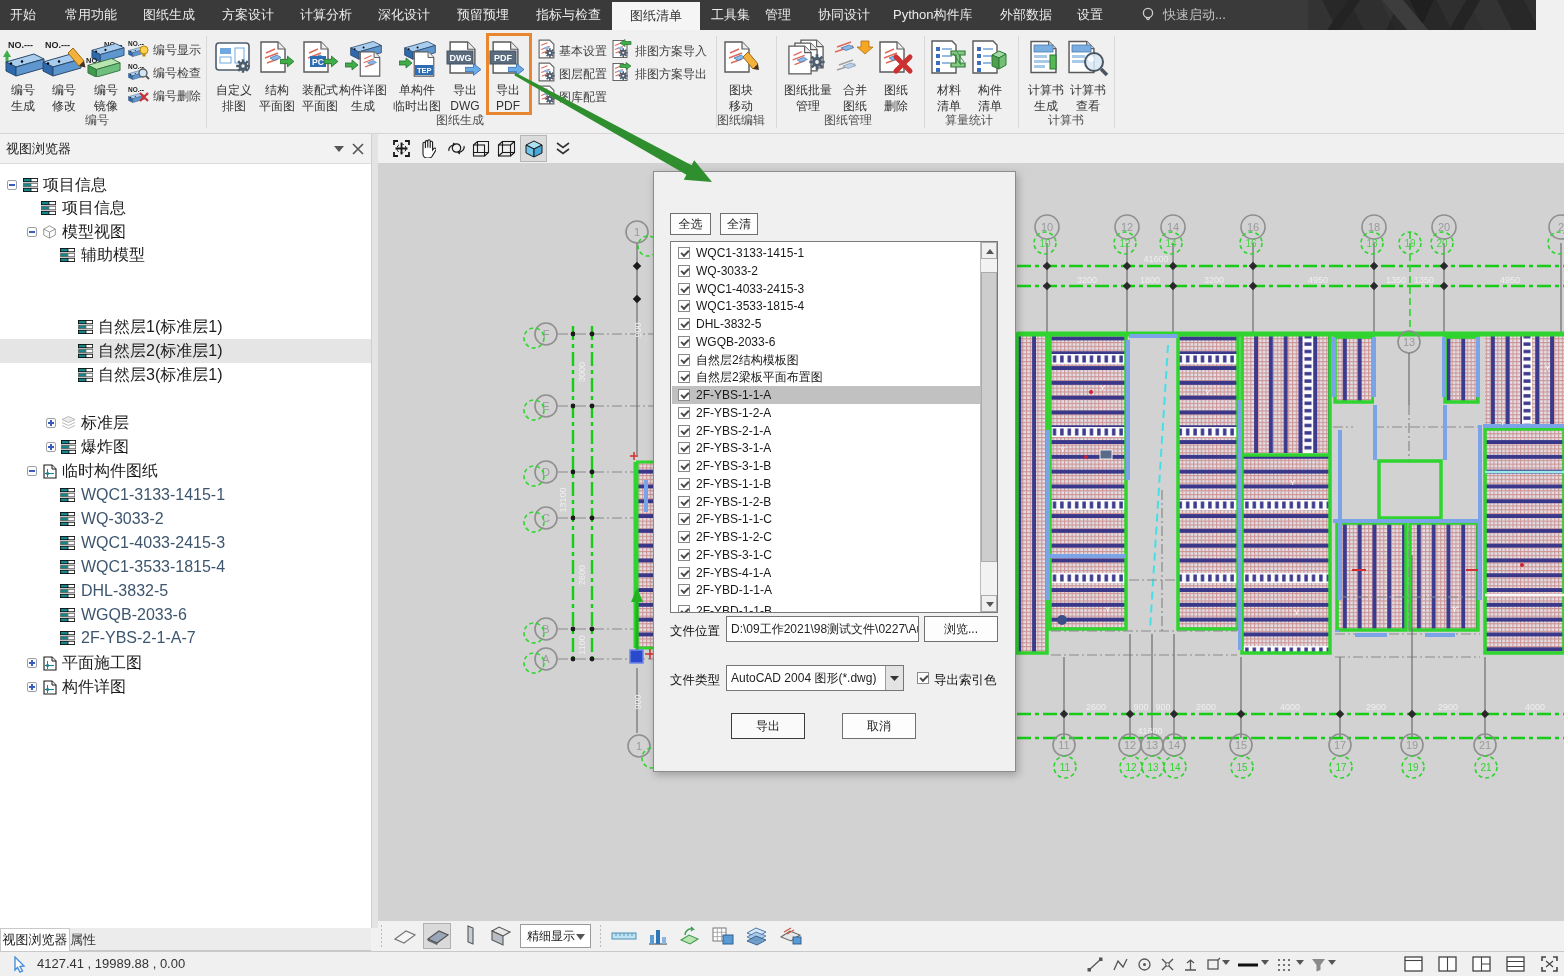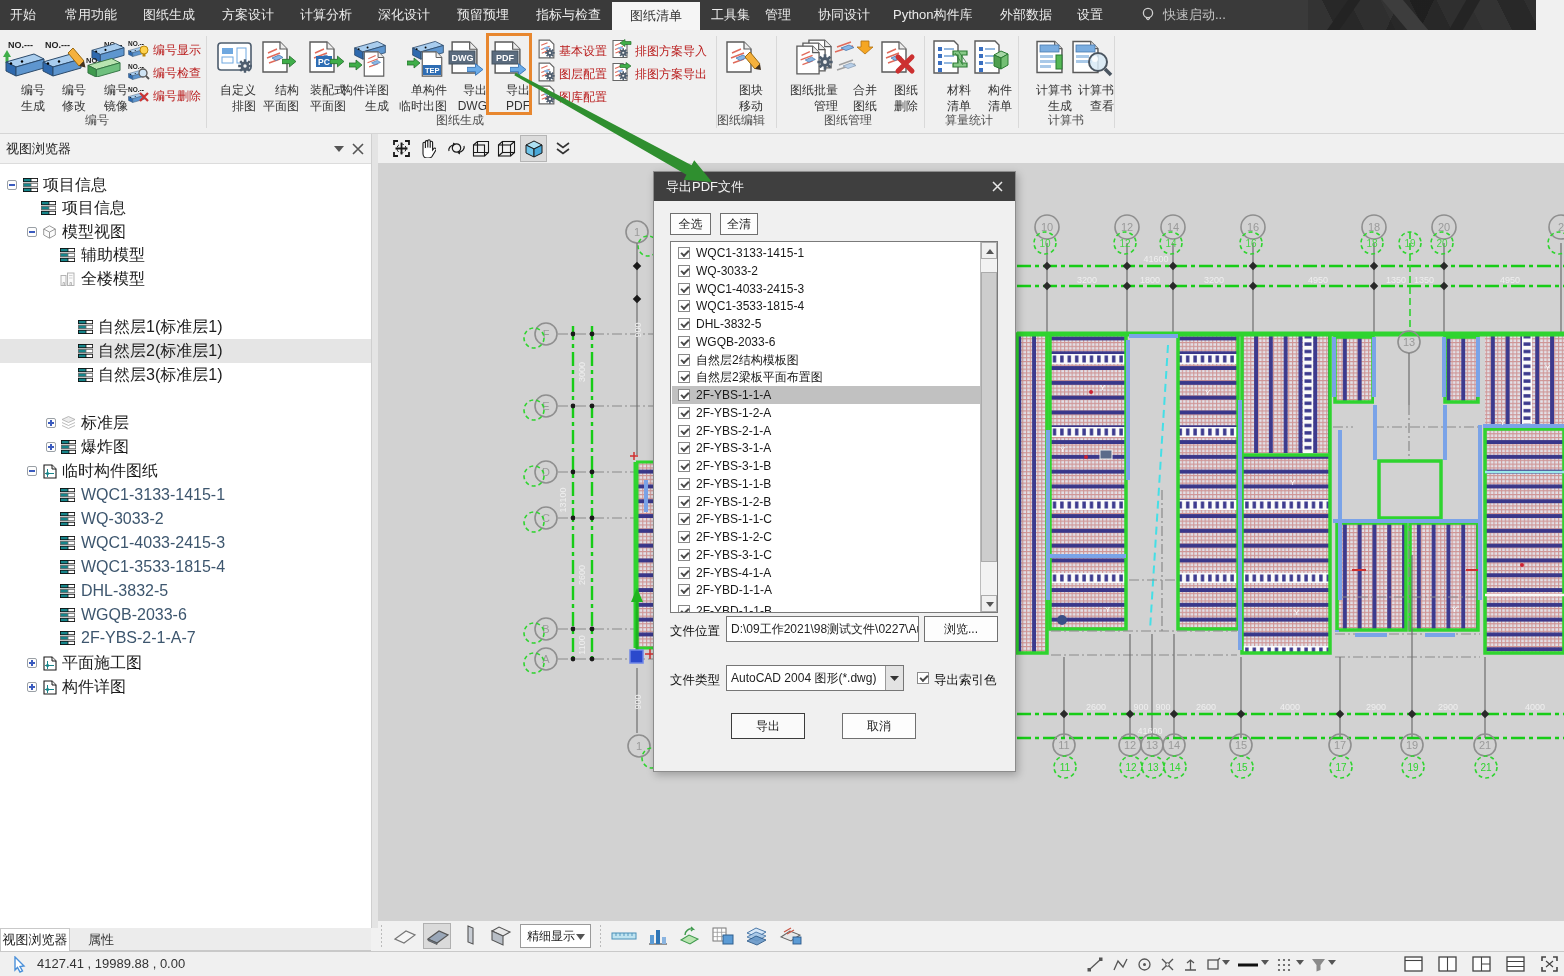--- a/index.html
+++ b/index.html
@@ -4,25 +4,25 @@
 *{margin:0;padding:0;box-sizing:border-box}
 html,body{width:1564px;height:976px;overflow:hidden;font-family:"Liberation Sans",sans-serif;background:#f0f0f0;position:relative}
 .abs{position:absolute}
 
 #menubar{position:absolute;left:0;top:0;width:1536px;height:30px;background:#3a3a3a;z-index:40}
 #menubar .mi{position:absolute;top:0;height:30px;line-height:30px;color:#ececec;font-size:13px;white-space:nowrap}
 #menutab{position:absolute;left:612px;top:2px;width:88px;height:28px;background:#f5f5f5;color:#333;font-size:13px;text-align:center;line-height:28px}
 #menutex{position:absolute;right:0;top:0;width:228px;height:30px;background:linear-gradient(115deg,rgba(0,0,0,0) 0 38%,rgba(0,0,0,.22) 38% 52%,rgba(0,0,0,0) 52%),repeating-linear-gradient(63deg,#333 0 26px,#282828 26px 50px,#2f2f2f 50px 78px);overflow:hidden}
 
 #ribbon{position:absolute;left:0;top:30px;width:1564px;height:104px;background:#f0f0f0;border-bottom:1px solid #d5d5d5;z-index:30}
-.rb{position:absolute;top:9px;text-align:right;font-size:12px;color:#333}
+.rb{position:absolute;top:9px;text-align:center;font-size:12px;color:#333}
 .rb .lbl{line-height:16px;margin-top:2px}
 .rsep{position:absolute;top:6px;height:92px;width:1px;background:#d9d9d9}
 .rgl{position:absolute;top:80px;height:20px;line-height:20px;font-size:12px;color:#4d4d4d;text-align:center}
-.sb{position:absolute;height:22px;font-size:12px;color:#b91c1c;line-height:22px;white-space:nowrap}
+.sb{position:absolute;height:22px;font-size:12px;color:#404040;line-height:22px;white-space:nowrap}
 .sb svg{vertical-align:-4px;margin-right:3px}
 
 #sidebar{position:absolute;left:0;top:134px;width:371px;height:794px;background:#fff;z-index:10}
 #sbhead{position:absolute;left:0;top:0;width:371px;height:30px;background:#f2f2f2;border-bottom:1px solid #dcdcdc;font-size:13px;color:#222;line-height:30px}
 #sbdiv{position:absolute;left:371px;top:134px;width:7px;height:794px;background:#e4e4e4;border-left:1px solid #cfcfcf;z-index:10}
 .trow{position:absolute;left:0;width:371px;height:24px;font-size:16px;color:#1c1c1c;white-space:nowrap}
 .trow .tx{position:absolute;top:0;line-height:24px}
 .trow.blue .tx{color:#3d566e}
 .exp{position:absolute;top:7px;width:10px;height:10px;border:1px solid #9aa0a6;border-radius:2px;background:#fdfdfd}
 .exp i{position:absolute;left:1px;top:3px;width:6px;height:2px;background:#3a5bbf}
@@ -373,26 +373,20 @@
         <use href="#t-cube"></use>
       </svg>
       <span class="tx" style="left:62px">模型视图</span>
     </div>
 <div class="trow" style="top:109px">
       <svg class="ticon" style="left:60px" width="15" height="14">
         <use href="#t-list"></use>
       </svg>
       <span class="tx" style="left:81px">辅助模型</span>
     </div>
-<div class="trow" style="top:133px">
-      <svg class="ticon" style="left:60px" width="15" height="14">
-        <use href="#t-bld"></use>
-      </svg>
-      <span class="tx" style="left:81px">全楼模型</span>
-    </div>
 <div class="trow" style="top:181px">
       <svg class="ticon" style="left:78px" width="15" height="14">
         <use href="#t-list"></use>
       </svg>
       <span class="tx" style="left:98px">自然层1(标准层1)</span>
     </div>
 <div class="trow" style="top:205px;background:#e5e5e5">
       <svg class="ticon" style="left:78px" width="15" height="14">
         <use href="#t-list"></use>
       </svg>
@@ -900,21 +894,21 @@
     </svg>
 <svg class="abs" style="left:408px;top:5px" width="24" height="20" viewBox="0 0 24 20">
       <polygon points="2,11 11,5 21,9 12,15" fill="#e8e8e8" stroke="#666" stroke-width="1.1"></polygon>
       <path d="M5 6l7-4M8 8l7-4" stroke="#cc5544" stroke-width="1.2"></path>
       <rect x="14" y="11" width="8" height="7" fill="#5b9bd5" stroke="#2a5888" stroke-width="0.9"></rect>
     </svg>
 </div>
 <div id="sbtabs">
 <div class="abs" style="left:0;top:0;width:371px;height:23px;border-bottom:1px solid #c9c9c9"></div>
 <div class="abs" style="left:0;top:0;width:70px;height:23px;background:#fff;border:1px solid #c9c9c9;border-bottom:none;color:#222;text-align:center;line-height:22px">视图浏览器</div>
-<div class="abs" style="left:70px;top:0;width:44px;height:28px;color:#333;text-align:right;line-height:23px">属性</div>
+<div class="abs" style="left:70px;top:0;width:44px;height:28px;color:#333;text-align:left;line-height:23px">属性</div>
 </div>
 <div id="statusbar">
 <svg class="abs" style="left:13px;top:4px" width="17" height="17" viewBox="0 0 17 17">
       <path d="M2 1l9 9-4 .5 2.5 4.5-2.5 1-2.5-4.5L2 14z" fill="#fff" stroke="#4a90d9" stroke-width="1.4"></path>
     </svg>
 <span class="abs" style="left:37px;top:4px">4127.41 , 19989.88 , 0.00</span>
 <svg class="abs" style="left:1087px;top:5px" width="16" height="15" viewBox="0 0 16 15">
       <path d="M2 13L14 2" stroke="#555" stroke-width="1.3"></path>
       <rect x="0.5" y="11" width="3.5" height="3.5" fill="#555"></rect>
       <rect x="12" y="0.5" width="3.5" height="3.5" fill="#555"></rect>
@@ -983,25 +977,20 @@
 <svg class="abs" style="left:1506px;top:4px" width="19" height="16" viewBox="0 0 19 16">
       <rect x="1" y="1" width="17" height="14" fill="#fff" stroke="#444" stroke-width="1.3"></rect>
       <path d="M1 5.5h17M1 10.5h17" stroke="#444" stroke-width="1.1"></path>
     </svg>
 <svg class="abs" style="left:1541px;top:4px" width="17" height="16" viewBox="0 0 17 16">
       <path d="M1 5V1h4M12 1h4v4M16 11v4h-4M5 15H1v-4" stroke="#444" stroke-width="1.6" fill="none"></path>
       <path d="M5 5l7 6M12 5l-7 6" stroke="#444" stroke-width="1.2"></path>
     </svg>
 </div>
 <div id="dlg">
-<div id="dlgtitle"><span style="margin-left:12px">导出PDF文件</span>
-<svg class="abs" style="left:338px;top:9px" width="11" height="11" viewBox="0 0 11 11">
-        <path d="M1 1l9 9M10 1l-9 9" stroke="#e8e8e8" stroke-width="1.5"></path>
-      </svg>
-</div>
 <div class="dbtn" style="left:16px;top:41px;width:41px;height:22px;line-height:20px">全选</div>
 <div class="dbtn" style="left:66px;top:41px;width:38px;height:22px;line-height:20px">全清</div>
 <div id="dlist">
 <div class="drow" style="top:2px">
         <span class="cb"></span>
         <span class="dt">WQC1-3133-1415-1</span>
       </div>
 <div class="drow" style="top:20px">
         <span class="cb"></span>
         <span class="dt">WQ-3033-2</span>

